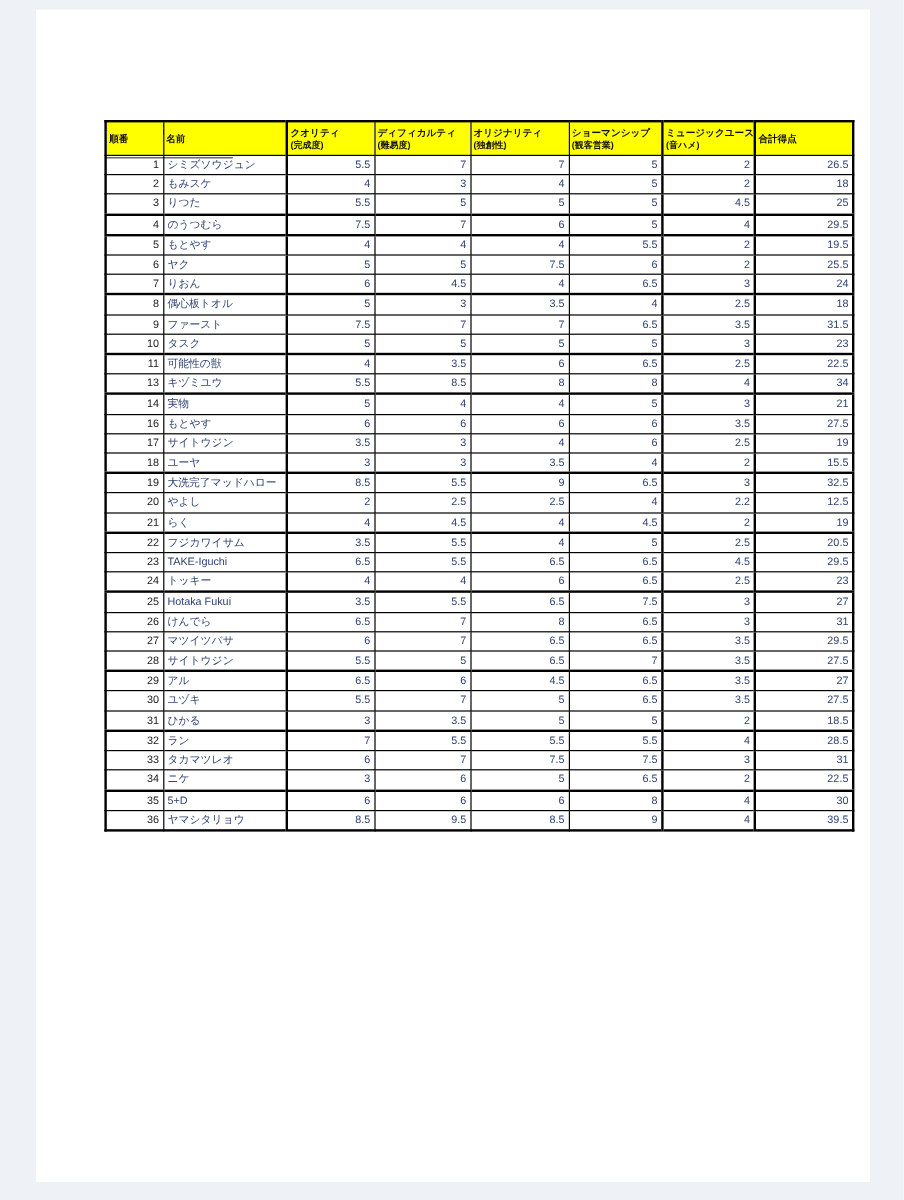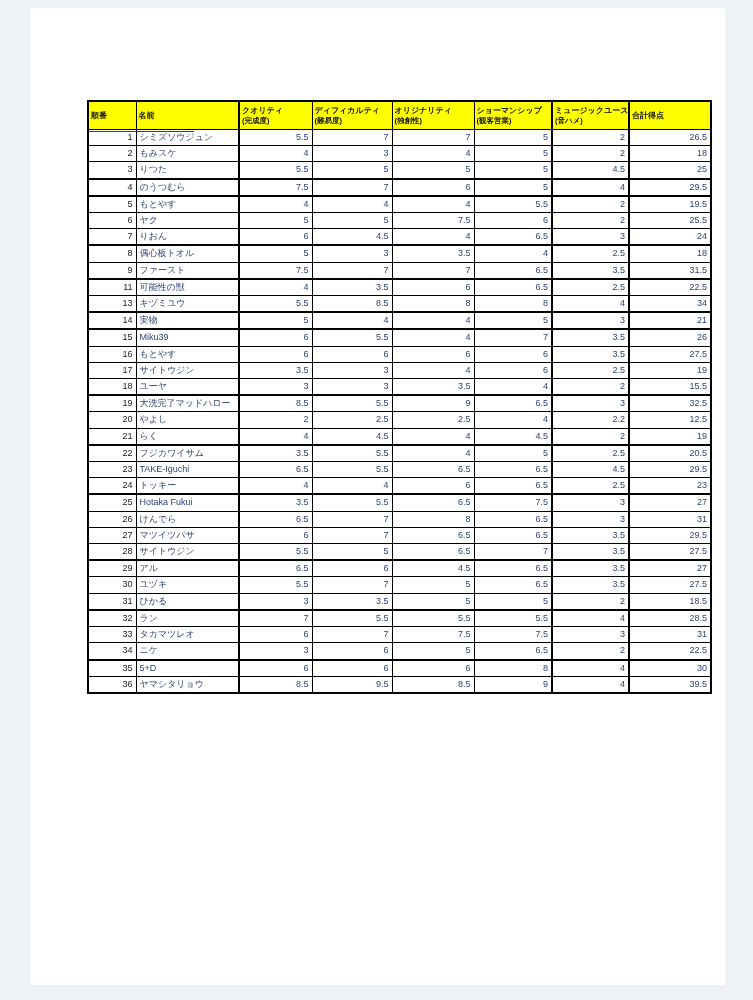--- a/index.html
+++ b/index.html
@@ -179,20 +179,30 @@
         <tr>
           <td class="rank">9</td>
           <td class="name">ファースト</td>
           <td class="num bl-thick">7.5</td>
           <td class="num">7</td>
           <td class="num">7</td>
           <td class="num">6.5</td>
           <td class="num bl-thick">3.5</td>
           <td class="num bl-thick">31.5</td>
         </tr>
+        <tr>
+          <td class="rank">10</td>
+          <td class="name">タスク</td>
+          <td class="num bl-thick">5</td>
+          <td class="num">5</td>
+          <td class="num">5</td>
+          <td class="num">5</td>
+          <td class="num bl-thick">3</td>
+          <td class="num bl-thick">23</td>
+        </tr>
         <tr class="group-top">
           <td class="rank">11</td>
           <td class="name">可能性の獣</td>
           <td class="num bl-thick">4</td>
           <td class="num">3.5</td>
           <td class="num">6</td>
           <td class="num">6.5</td>
           <td class="num bl-thick">2.5</td>
           <td class="num bl-thick">22.5</td>
         </tr>
@@ -209,30 +219,20 @@
         <tr class="group-top">
           <td class="rank">14</td>
           <td class="name">実物</td>
           <td class="num bl-thick">5</td>
           <td class="num">4</td>
           <td class="num">4</td>
           <td class="num">5</td>
           <td class="num bl-thick">3</td>
           <td class="num bl-thick">21</td>
         </tr>
-        <tr class="group-top">
-          <td class="rank">15</td>
-          <td class="name">Miku39</td>
-          <td class="num bl-thick">6</td>
-          <td class="num">5.5</td>
-          <td class="num">4</td>
-          <td class="num">7</td>
-          <td class="num bl-thick">3.5</td>
-          <td class="num bl-thick">26</td>
-        </tr>
         <tr>
           <td class="rank">16</td>
           <td class="name">もとやす</td>
           <td class="num bl-thick">6</td>
           <td class="num">6</td>
           <td class="num">6</td>
           <td class="num">6</td>
           <td class="num bl-thick">3.5</td>
           <td class="num bl-thick">27.5</td>
         </tr>

